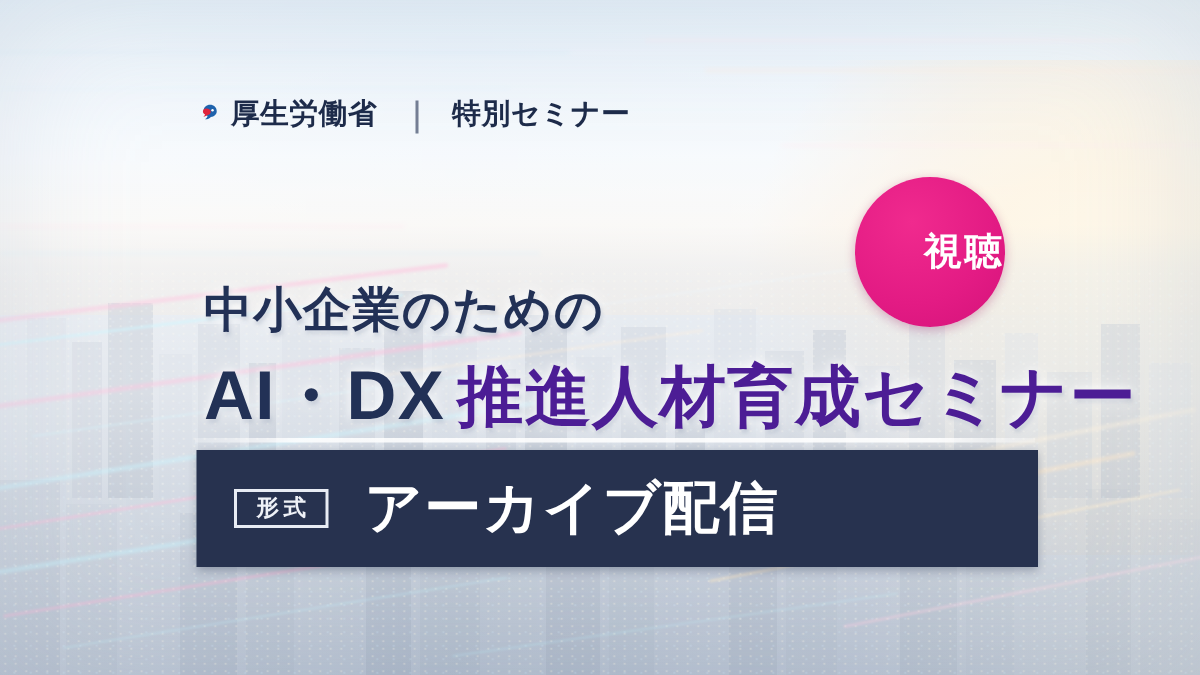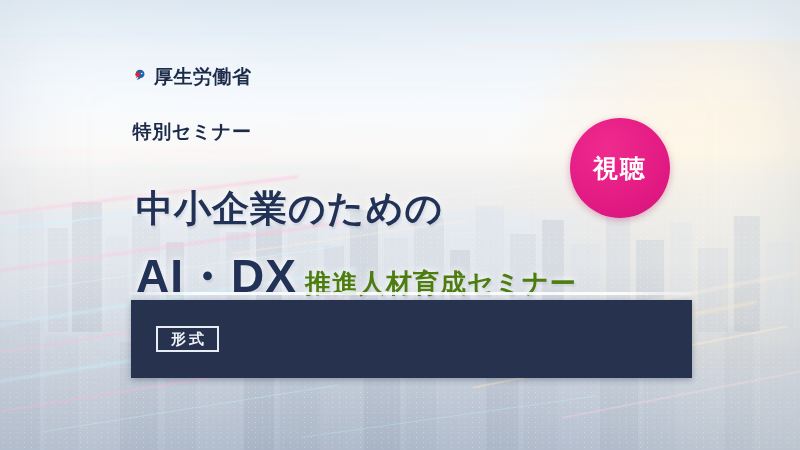--- a/index.html
+++ b/index.html
@@ -51,21 +51,21 @@
     position:absolute;inset:0;
     background:
       linear-gradient(180deg,rgba(255,255,255,.30) 0%,rgba(255,255,255,.52) 28%,rgba(255,255,255,.56) 58%,rgba(255,255,255,.30) 82%,rgba(255,255,255,.12) 100%),
       linear-gradient(90deg,rgba(255,255,255,.34) 0%,rgba(255,255,255,.18) 38%,rgba(255,255,255,.26) 72%,rgba(255,252,240,.40) 100%);
   }
   .vig{position:absolute;inset:0;box-shadow:inset 0 0 90px rgba(160,175,195,.25);}
 
   
   .header{
     position:absolute;left:131px;top:67px;height:28px;
-    display:flex;align-items:flex-end;gap:18px;flex-direction:column;
+    display:flex;align-items:flex-start;gap:18px;
   }
   .mhlw{display:flex;align-items:center;gap:4px;}
   .mhlw-mark{width:19px;height:19px;flex:0 0 19px;}
   .mhlw-name{
     font-size:19px;font-weight:bold;color:#1d2b4a;letter-spacing:.5px;
     white-space:nowrap;line-height:1;
   }
   .grad-badge{
     display:inline-block;padding:3px 7px 4px;border-radius:2px;
     background:linear-gradient(90deg,#5fd3ef 0%,#56a9e6 34%,#a766d6 68%,#e8308f 100%);
@@ -92,38 +92,37 @@
     position:absolute;left:134px;top:146px;
     background:#27324f;padding:5px 11px 6px;
     font-size:21px;font-weight:bold;color:#ffffff;white-space:nowrap;line-height:1.2;
     letter-spacing:.3px;
     box-shadow:0 1px 3px rgba(30,45,75,.28);
   }
 
   
   .h1{
     position:absolute;left:136px;top:190px;
-    font-size:37px;font-weight:bold;color:#223156;line-height:1;
+    font-size:32px;font-weight:bold;color:#223156;line-height:1;
     white-space:nowrap;letter-spacing:1px;
     text-shadow:
       0 0 6px rgba(255,255,255,.92),
       0 0 14px rgba(255,255,255,.75),
       1px 2px 3px rgba(70,90,125,.35);
   }
   .h2{
     position:absolute;left:136px;top:240px;
     display:flex;align-items:baseline;white-space:nowrap;line-height:1;
     text-shadow:
       0 0 6px rgba(255,255,255,.92),
       0 0 14px rgba(255,255,255,.75),
       1px 2px 3px rgba(70,90,125,.35);
-    margin-top: 13px;
   }
   .h2-a{font-size:46px;font-weight:bold;color:#223156;letter-spacing:1px;}
-  .h2-b{font-size:26px;font-weight:bold;color:#4d7c0f;letter-spacing:1px;margin-left:8px;text-align:right;}
+  .h2-b{font-size:44px;font-weight:bold;color:#4c1d95;letter-spacing:1px;margin-left:8px;text-align:right;}
   .h-rule{
     position:absolute;left:130px;top:292px;width:560px;height:3px;
     background:linear-gradient(90deg,rgba(255,255,255,.25) 0%,rgba(255,255,255,.85) 12%,rgba(255,255,255,.9) 88%,rgba(255,255,255,.25) 100%);
   }
 
   
   .band{
     position:absolute;left:131px;top:300px;width:561px;height:78px;
     background:#27324f;box-shadow:0 2px 6px rgba(25,38,66,.32);
     display:flex;align-items:center;
@@ -135,21 +134,21 @@
   }
   .band-text{
     margin-left:24px;color:#ffffff;font-size:38px;font-weight:bold;
     letter-spacing:1px;line-height:1;white-space:nowrap;
   }
 
   
   .free{
     position:absolute;left:570px;top:118px;width:100px;height:100px;border-radius:50%;
     background:radial-gradient(circle at 38% 30%,#f02a8e 0%,#e31b84 58%,#d4127a 100%);
-    display:flex;flex-direction:column;align-items:center;justify-content:center;
+    display:flex;flex-direction:row;align-items:center;justify-content:flex-end;
     box-shadow:0 2px 7px rgba(150,10,85,.30);
   }
   .free span{
     color:#fff;font-size:25px;font-weight:bold;line-height:1.08;letter-spacing:2px;
     white-space:nowrap;
   }
 </style>
 </head>
 <body>
 
@@ -263,19 +262,20 @@
 
   <div class="h1">中小企業のための</div>
   <div class="h2">
     <span class="h2-a">AI・DX</span>
     <span class="h2-b">推進人材育成セミナー</span>
   </div>
   <div class="h-rule"></div>
 
   <div class="band">
     <span class="tagbox">形式</span>
+    <span class="band-text">アーカイブ配信</span>
   </div>
 
   <div class="free">
     <span>視聴</span>
   </div>
 
 </div>
 
 </body></html>

